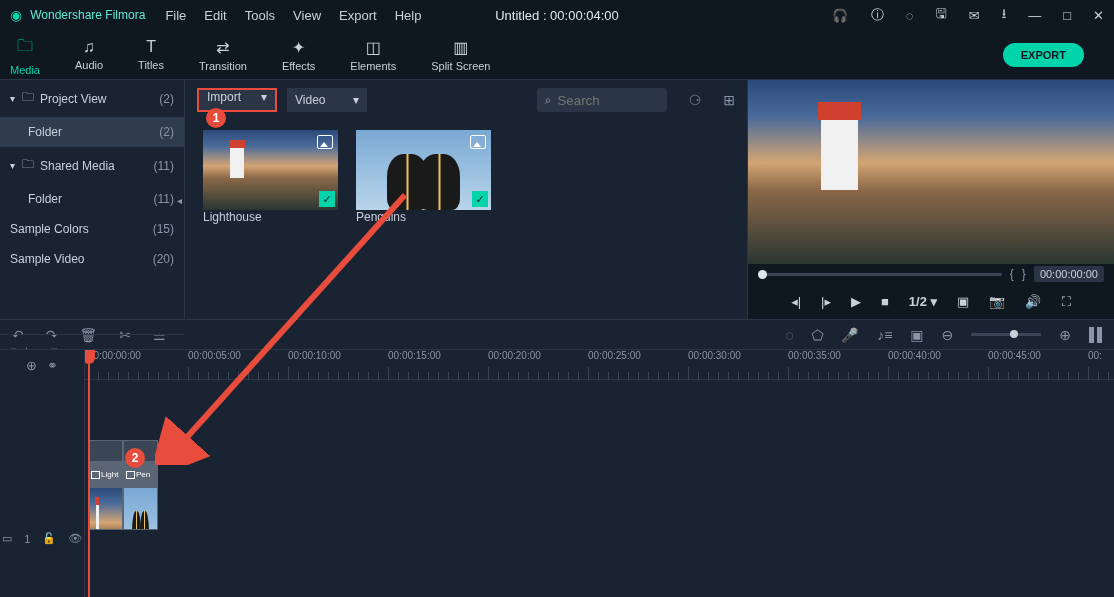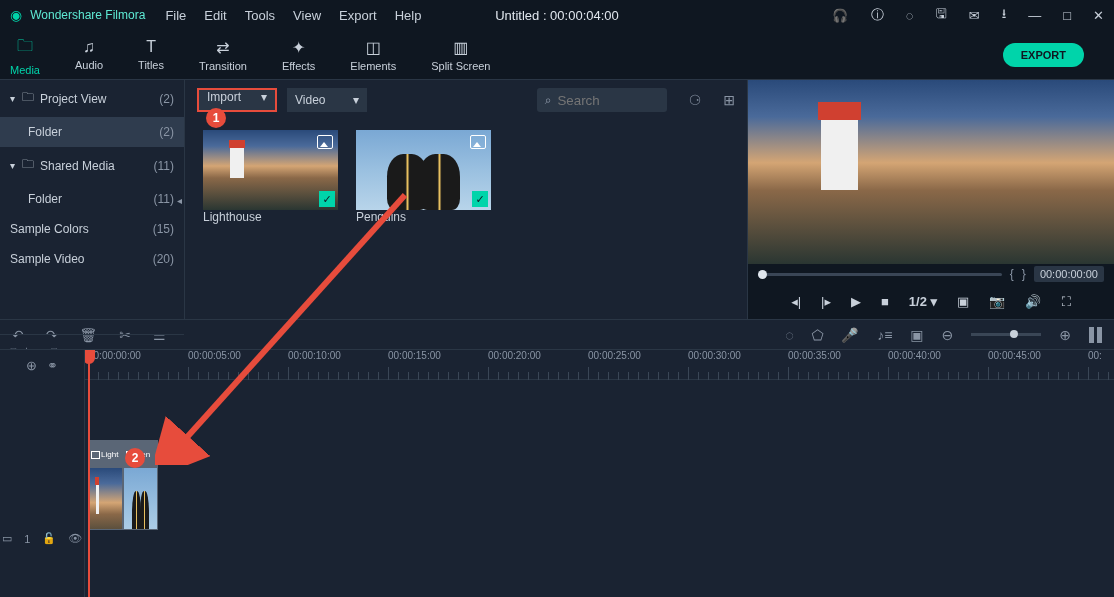--- a/index.html
+++ b/index.html
@@ -79,21 +79,21 @@
 .tl-main { flex:1; position:relative; overflow:hidden; }
 .ruler { height:30px; background:#1a2332; position:relative; border-bottom:1px solid #2a3645; }
 .ruler-mark { position:absolute; top:0; color:#8a95a5; font-size:10px; }
 .ruler-mark::before { content:''; position:absolute; left:0; top:17px; width:1px; height:13px; background:#3a4656; }
 .tick { position:absolute; top:22px; width:1px; height:8px; background:#3a4656; }
 .playhead { position:absolute; top:0; bottom:0; width:2px; background:#e74c3c; left:3px; z-index:5; }
 .playhead::before { content:''; position:absolute; top:0; left:-5px; width:12px; height:14px; background:#e74c3c; border-radius:0 0 6px 6px; }
 
 .tl-clips { position:absolute; top:90px; left:3px; display:flex; }
 .clip { width:35px; height:90px; background:#3a4656; border:1px solid #5a6676; position:relative; overflow:hidden; }
-.clip-hdr { height:27px; background:#5a6676; color:#fff; font-size:8px; padding:13px 2px; overflow:hidden; display:flex; align-items:center; gap:1px; }
+.clip-hdr { height:27px; background:#5a6676; color:#fff; font-size:8px; padding:13px 2px; overflow:hidden; display:flex; align-items:center; gap:1px;margin-top:20px; }
 .clip-hdr::before { content:''; width:7px; height:6px; border:1px solid #fff; display:inline-block; }
 
 .marker { position:absolute; width:20px; height:20px; background:#e74c3c; border-radius:50%; color:#fff; display:flex; align-items:center; justify-content:center; font-size:12px; font-weight:bold; z-index:10; }
 .marker1 { top:108px; left:206px; }
 .marker2 { top:448px; left:125px; }
 
 .arrow { position:absolute; top:185px; left:155px; z-index:9; pointer-events:none; }
 
 .lighthouse-bg { width:100%; height:100%; background:linear-gradient(180deg,#2a4a7a 0%,#4a6a9a 20%,#d4a574 45%,#8a6848 60%,#2a3632 100%); position:relative; }
 .lighthouse-bg::before { content:''; position:absolute; left:20%; top:20%; width:10%; height:40%; background:#f0f0f0; }

